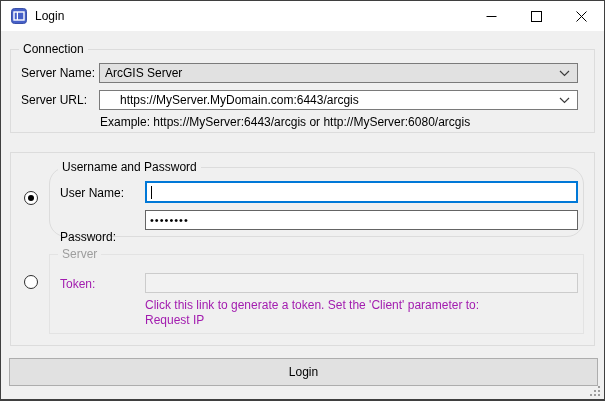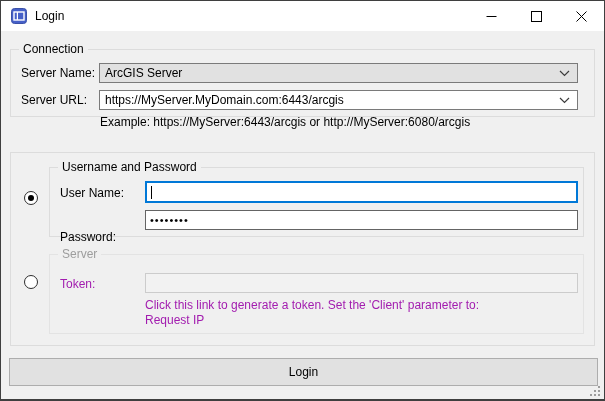--- a/index.html
+++ b/index.html
@@ -24,39 +24,39 @@
 
   
   .group { position:absolute; border:1px solid #dcdcdc; }
   .group-label {
     position:absolute; top:-8px; left:8px; background:#f0f0f0;
     padding:0 4px; line-height:15px; white-space:nowrap;
   }
   .group.disabled { border-color:#e3e3e3; }
   .group.disabled .group-label { color:#9d9d9d; }
 
-  #connection-group { left:9px;  top:48px;  width:585px; height:68px; }
+  #connection-group { left:9px;  top:48px;  width:585px; height:84px; }
   #credentials-group { left:9px; top:151px; width:585px; height:194px; }
-  #up-group    { left:38px; top:14px;  width:535px; height:70px; }
+  #up-group    { left:38px; top:14px;  width:535px; height:70px;border-radius:17px; }
   #token-group { left:38px; top:101px; width:535px; height:80px; }
 
   .field-label { position:absolute; white-space:nowrap; }
   .dim { color:#a21caf; }
 
   
   .combo {
     position:absolute; height:20px; border:1px solid #7a7a7a;
     display:flex; align-items:center; background:#fff;justify-content:flex-end;
   }
   .combo.grayfill { background:#e1e1e1; }
   .combo .combo-text { padding-left:5px; flex:1; white-space:nowrap; overflow:hidden; }
   .combo .chev { margin-right:7px; flex:0 0 auto; }
 
   #server-type-combo { left:88px; top:13px; width:479px; }
-  #server-url-combo  { left:88px; top:40px; width:479px; }
+  #server-url-combo  { left:88px; top:40px; width:479px;padding-left:15px; }
   #example-text { left:89px; top:65px; position:absolute; white-space:nowrap; }
 
   
   .textbox {
     position:absolute; height:21px; background:#fff;
     border:1px solid #646464; display:flex; align-items:center;
   }
   .textbox.focused { border:2px solid #0078d7; height:22px; }
   .caret { width:1px; height:13px; background:#000; margin-left:4px; }
   .masked { font-size:11px; letter-spacing:1px; padding-left:4px; line-height:14px; }

